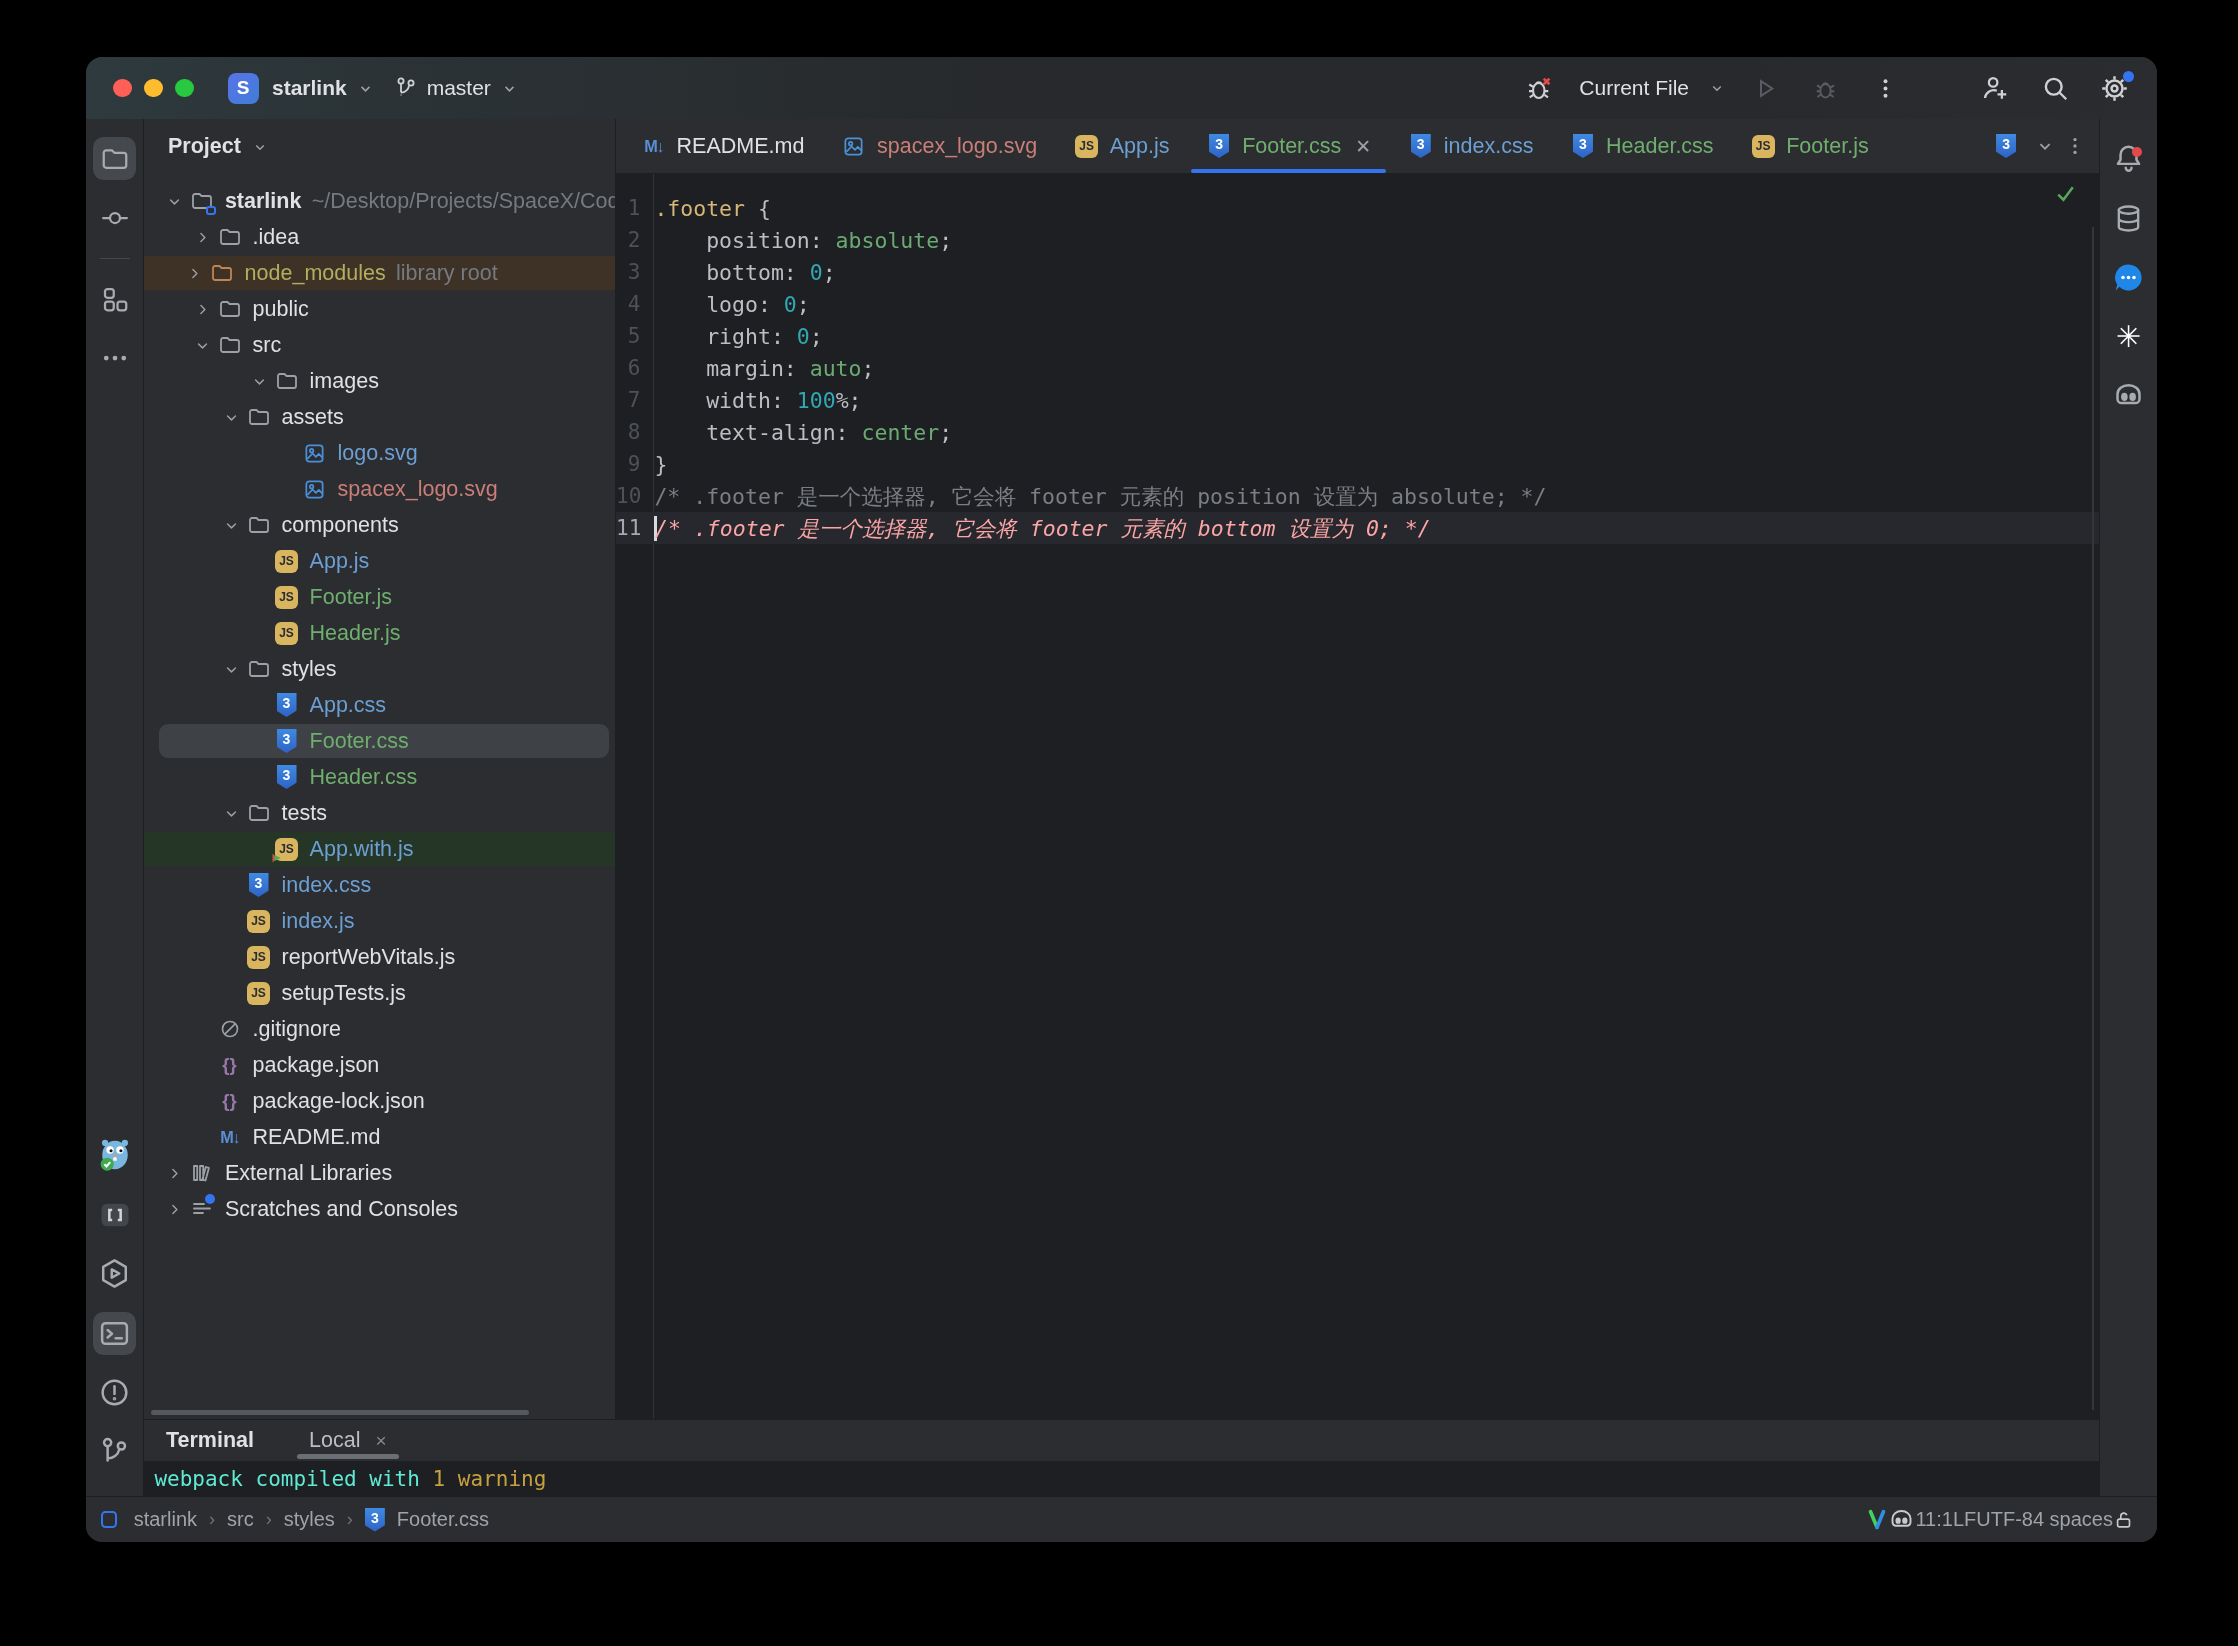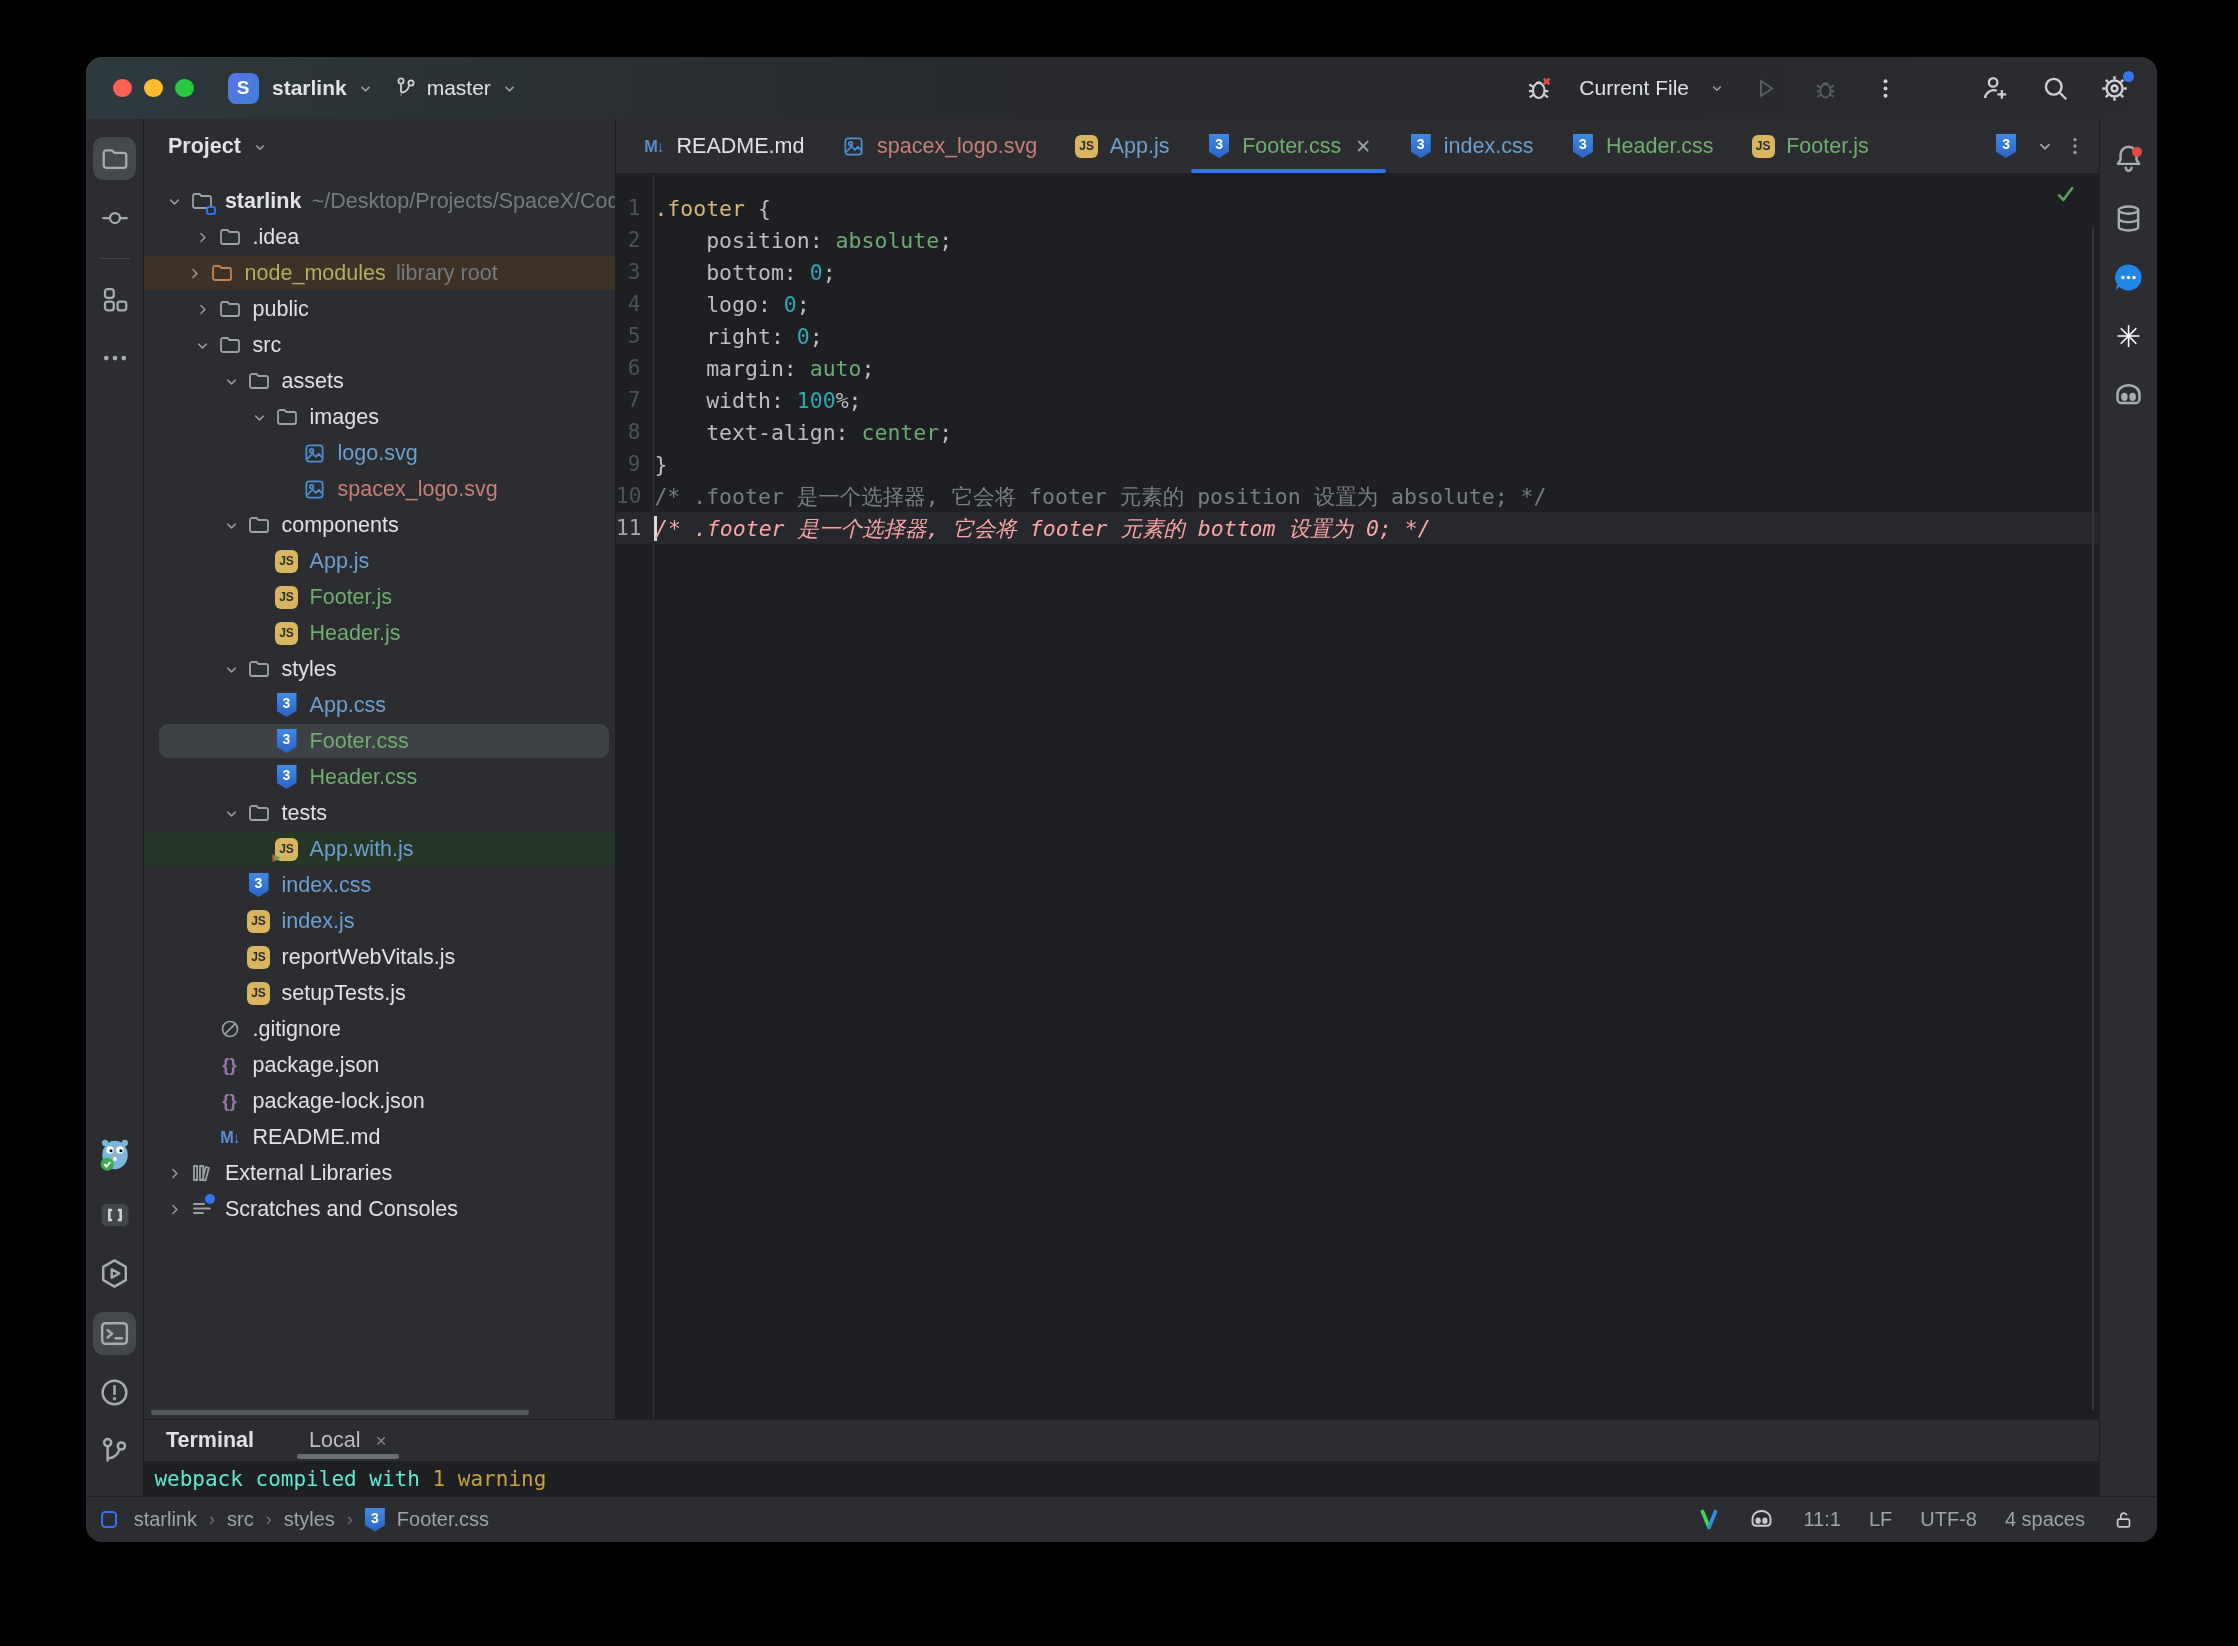--- a/index.html
+++ b/index.html
@@ -88,21 +88,21 @@
   .term-tab{position:relative;color:#bcbec4;font-size:21.5px;display:flex;align-items:center;gap:15px;padding:0 6px;height:100%;}
   .term-tab::after{content:"";position:absolute;left:-6px;right:-6px;bottom:2.2px;height:5.2px;border-radius:3px;background:#6b6e73;}
   .term-x{color:#85888d;font-size:19px;}
   #term-out{flex:1;background:#1e1f22;font-family:"DejaVu Sans Mono","Liberation Mono",monospace;font-size:21px;display:flex;align-items:center;padding-left:10.4px;white-space:pre;}
 
   
   #statusbar{height:46px;flex:0 0 46px;background:#2b2d30;border-top:0.7px solid #1e1f22;display:flex;align-items:center;padding:0 22px 0 15px;color:#9fa3aa;font-size:20px;}
   #crumbs{display:flex;align-items:center;gap:12px;}
   .crumb-sep{color:#6f7378;font-size:18px;}
   .win-ic{width:16.3px;height:16.3px;border:2.2px solid #3574f0;border-radius:4.4px;margin-right:4.4px;}
-  #sb-right{margin-left:auto;display:flex;align-items:center;gap:28px;}
+  #sb-right{margin-left:auto;display:flex;align-items:center;}
   .sb-item{display:flex;align-items:center;}
   .openai-glyph{color:#fff;font-size:30px;line-height:1;}
 </style>
 </head>
 <body>
 
 <div id="window">
 
   <div id="titlebar">
     <div class="traffic">
@@ -362,51 +362,51 @@
                     <span style="color:#9da0a6">
                       <svg width="24" height="24" viewBox="0 0 24 24" fill="none" stroke="currentColor" stroke-width="1.8" stroke-linecap="round" stroke-linejoin="round">
                         <path d="M3 7 a2 2 0 0 1 2 -2 h4.5 l2 2 H19 a2 2 0 0 1 2 2 v8 a2 2 0 0 1 -2 2 H5 a2 2 0 0 1 -2 -2 z"></path>
                       </svg>
                     </span>
                   </span>
                   <span class="tlabel" style="color: rgb(223, 225, 229);">src</span>
                 </span>
               </div>
               <div class="trow">
+                <span class="tcell" style="padding-left: 101px;">
+                  <span class="tchev">
+                    <svg width="19" height="19" viewBox="0 0 24 24" fill="none" stroke="currentColor" stroke-width="1.8" stroke-linecap="round" stroke-linejoin="round">
+                      <polyline points="7,10 12,15 17,10"></polyline>
+                    </svg>
+                  </span>
+                  <span class="ticon">
+                    <span style="color:#9da0a6">
+                      <svg width="24" height="24" viewBox="0 0 24 24" fill="none" stroke="currentColor" stroke-width="1.8" stroke-linecap="round" stroke-linejoin="round">
+                        <path d="M3 7 a2 2 0 0 1 2 -2 h4.5 l2 2 H19 a2 2 0 0 1 2 2 v8 a2 2 0 0 1 -2 2 H5 a2 2 0 0 1 -2 -2 z"></path>
+                      </svg>
+                    </span>
+                  </span>
+                  <span class="tlabel" style="color: rgb(223, 225, 229);">images</span>
+                </span>
+              </div>
+              <div class="trow">
                 <span class="tcell" style="padding-left: 73px;">
                   <span class="tchev">
                     <svg width="19" height="19" viewBox="0 0 24 24" fill="none" stroke="currentColor" stroke-width="1.8" stroke-linecap="round" stroke-linejoin="round">
                       <polyline points="7,10 12,15 17,10"></polyline>
                     </svg>
                   </span>
                   <span class="ticon">
                     <span style="color:#9da0a6">
                       <svg width="24" height="24" viewBox="0 0 24 24" fill="none" stroke="currentColor" stroke-width="1.8" stroke-linecap="round" stroke-linejoin="round">
                         <path d="M3 7 a2 2 0 0 1 2 -2 h4.5 l2 2 H19 a2 2 0 0 1 2 2 v8 a2 2 0 0 1 -2 2 H5 a2 2 0 0 1 -2 -2 z"></path>
                       </svg>
                     </span>
                   </span>
                   <span class="tlabel" style="color: rgb(223, 225, 229);">assets</span>
-                </span>
-              </div>
-              <div class="trow">
-                <span class="tcell" style="padding-left: 101px;">
-                  <span class="tchev">
-                    <svg width="19" height="19" viewBox="0 0 24 24" fill="none" stroke="currentColor" stroke-width="1.8" stroke-linecap="round" stroke-linejoin="round">
-                      <polyline points="7,10 12,15 17,10"></polyline>
-                    </svg>
-                  </span>
-                  <span class="ticon">
-                    <span style="color:#9da0a6">
-                      <svg width="24" height="24" viewBox="0 0 24 24" fill="none" stroke="currentColor" stroke-width="1.8" stroke-linecap="round" stroke-linejoin="round">
-                        <path d="M3 7 a2 2 0 0 1 2 -2 h4.5 l2 2 H19 a2 2 0 0 1 2 2 v8 a2 2 0 0 1 -2 2 H5 a2 2 0 0 1 -2 -2 z"></path>
-                      </svg>
-                    </span>
-                  </span>
-                  <span class="tlabel" style="color: rgb(223, 225, 229);">images</span>
                 </span>
               </div>
               <div class="trow">
                 <span class="tcell" style="padding-left: 129px;">
                   <span class="tchev"></span>
                   <span class="ticon">
                     <span style="color:#4a90da">
                       <svg width="23" height="23" viewBox="0 0 24 24" fill="none" stroke="currentColor" stroke-width="1.8" stroke-linecap="round" stroke-linejoin="round">
                         <rect x="3.5" y="3.5" width="17" height="17" rx="3"></rect>
                         <circle cx="9" cy="9" r="1.8"></circle>

